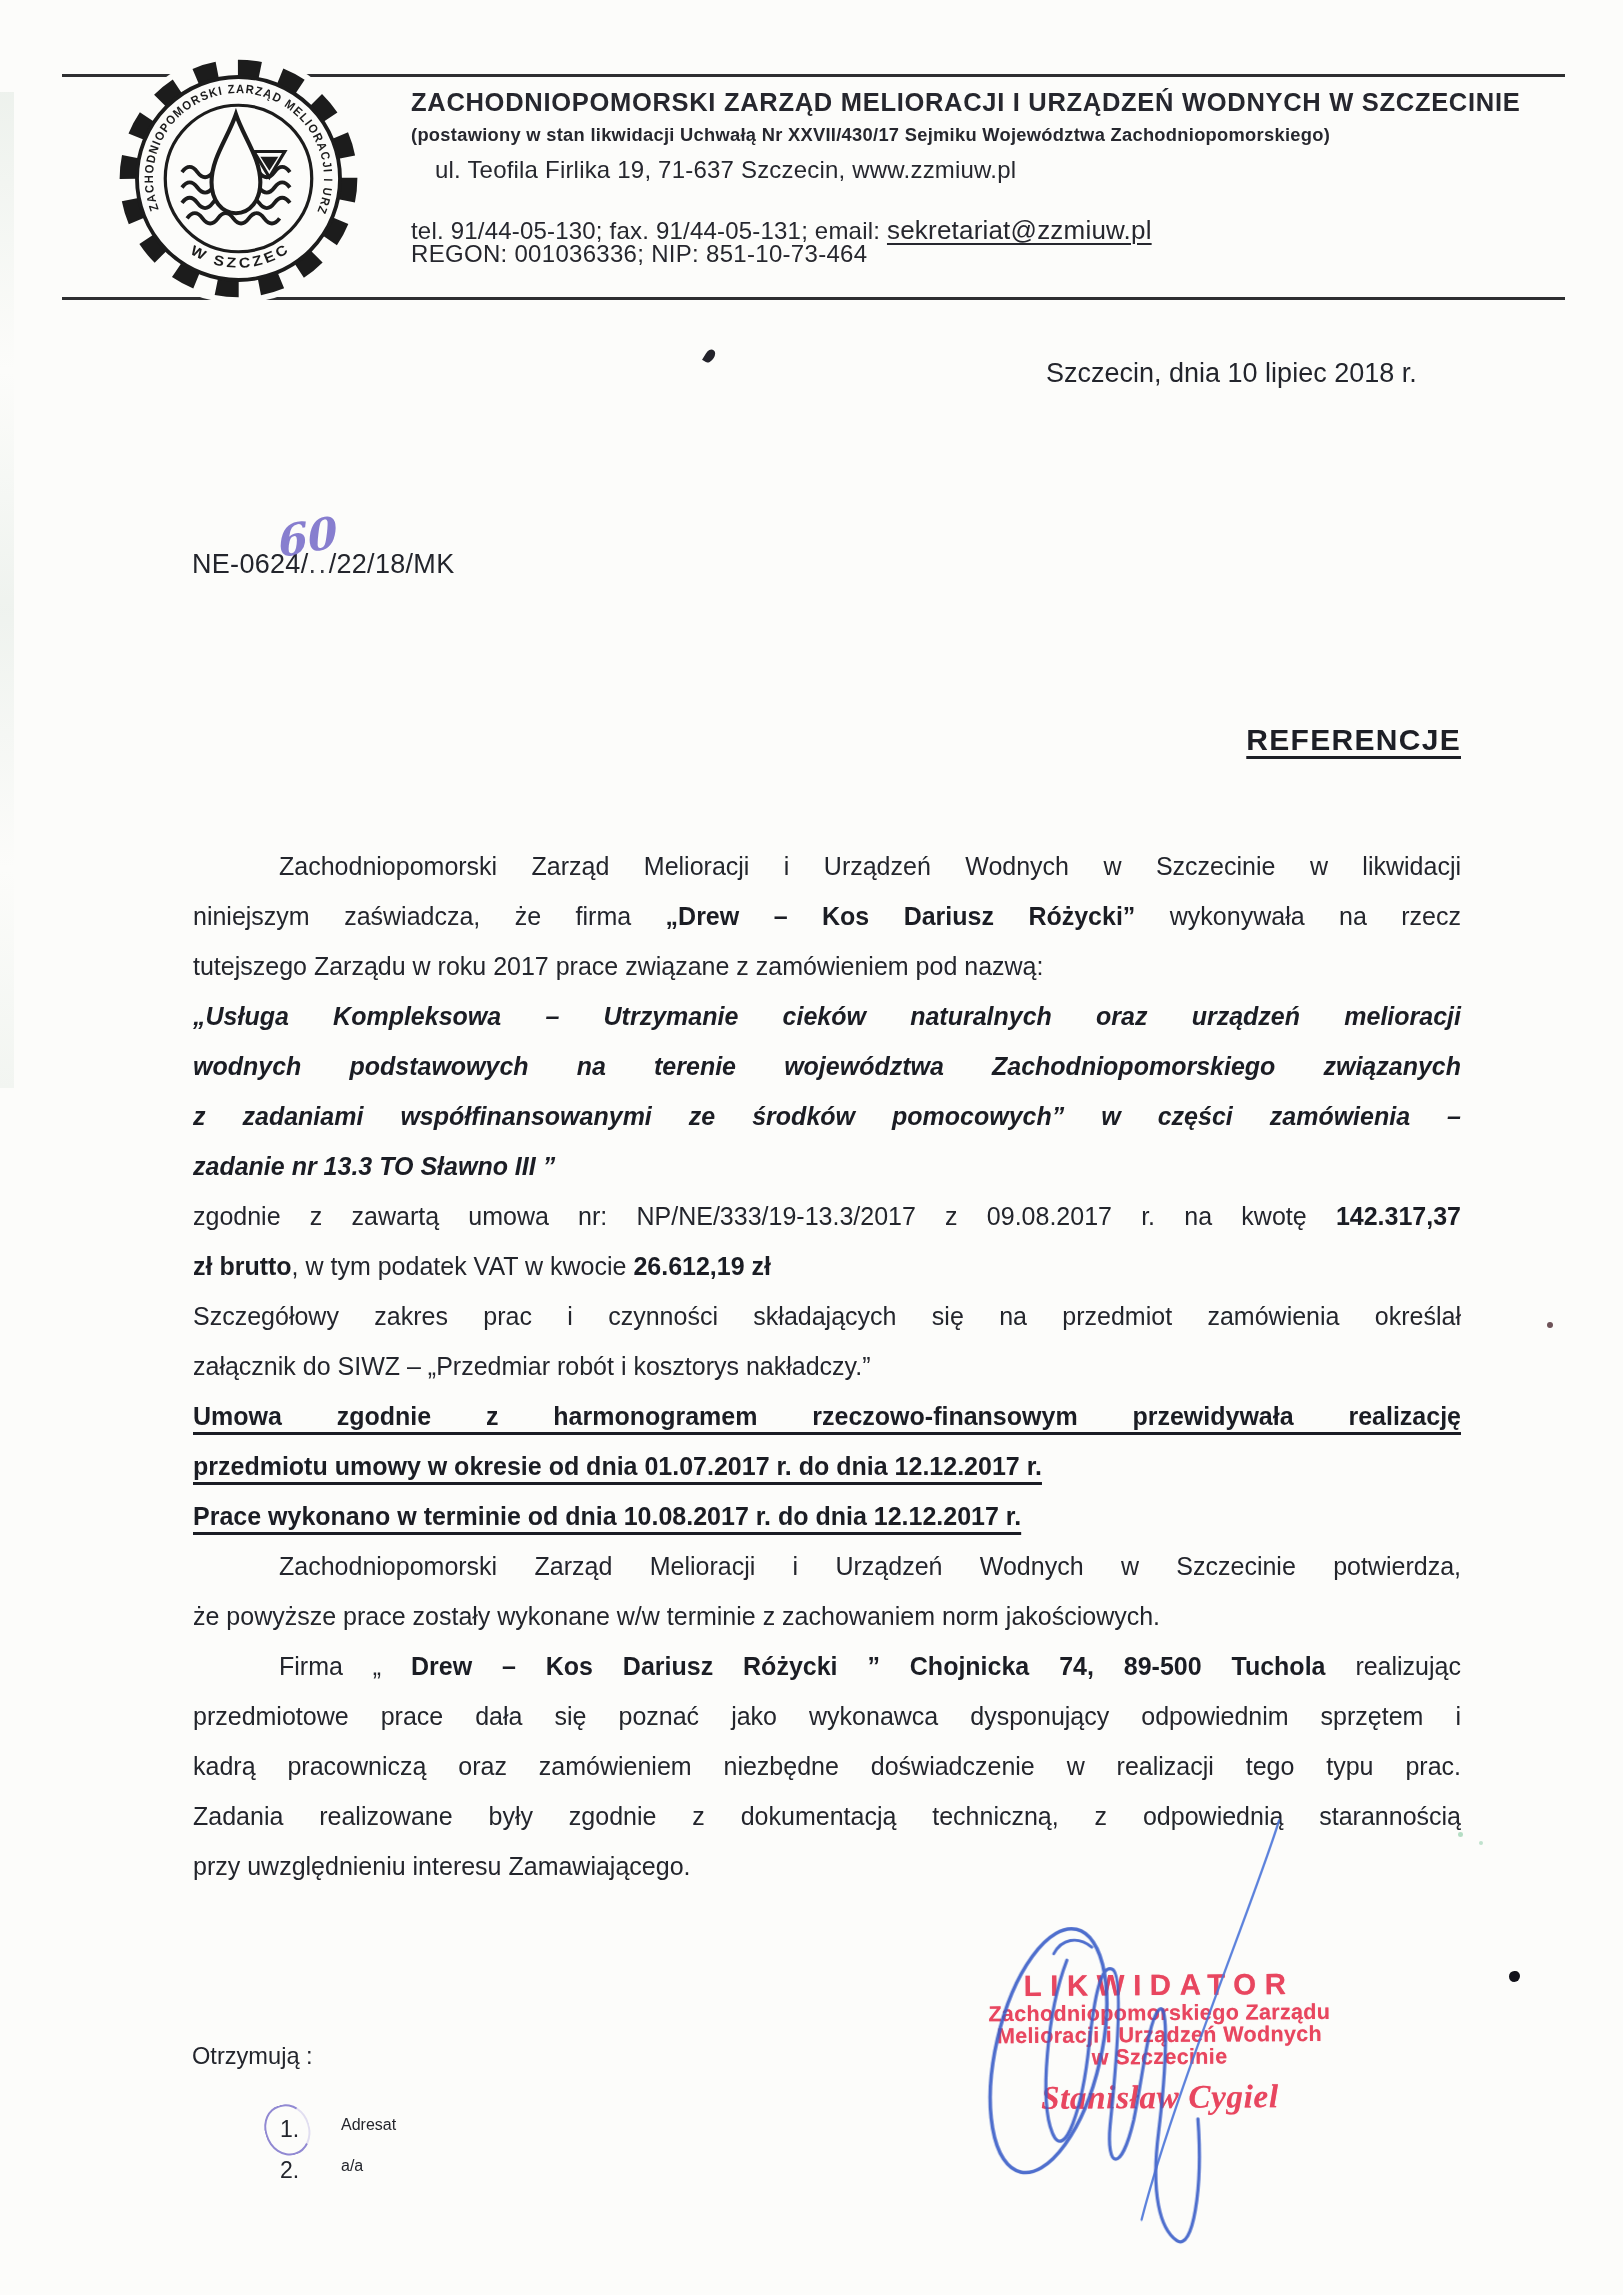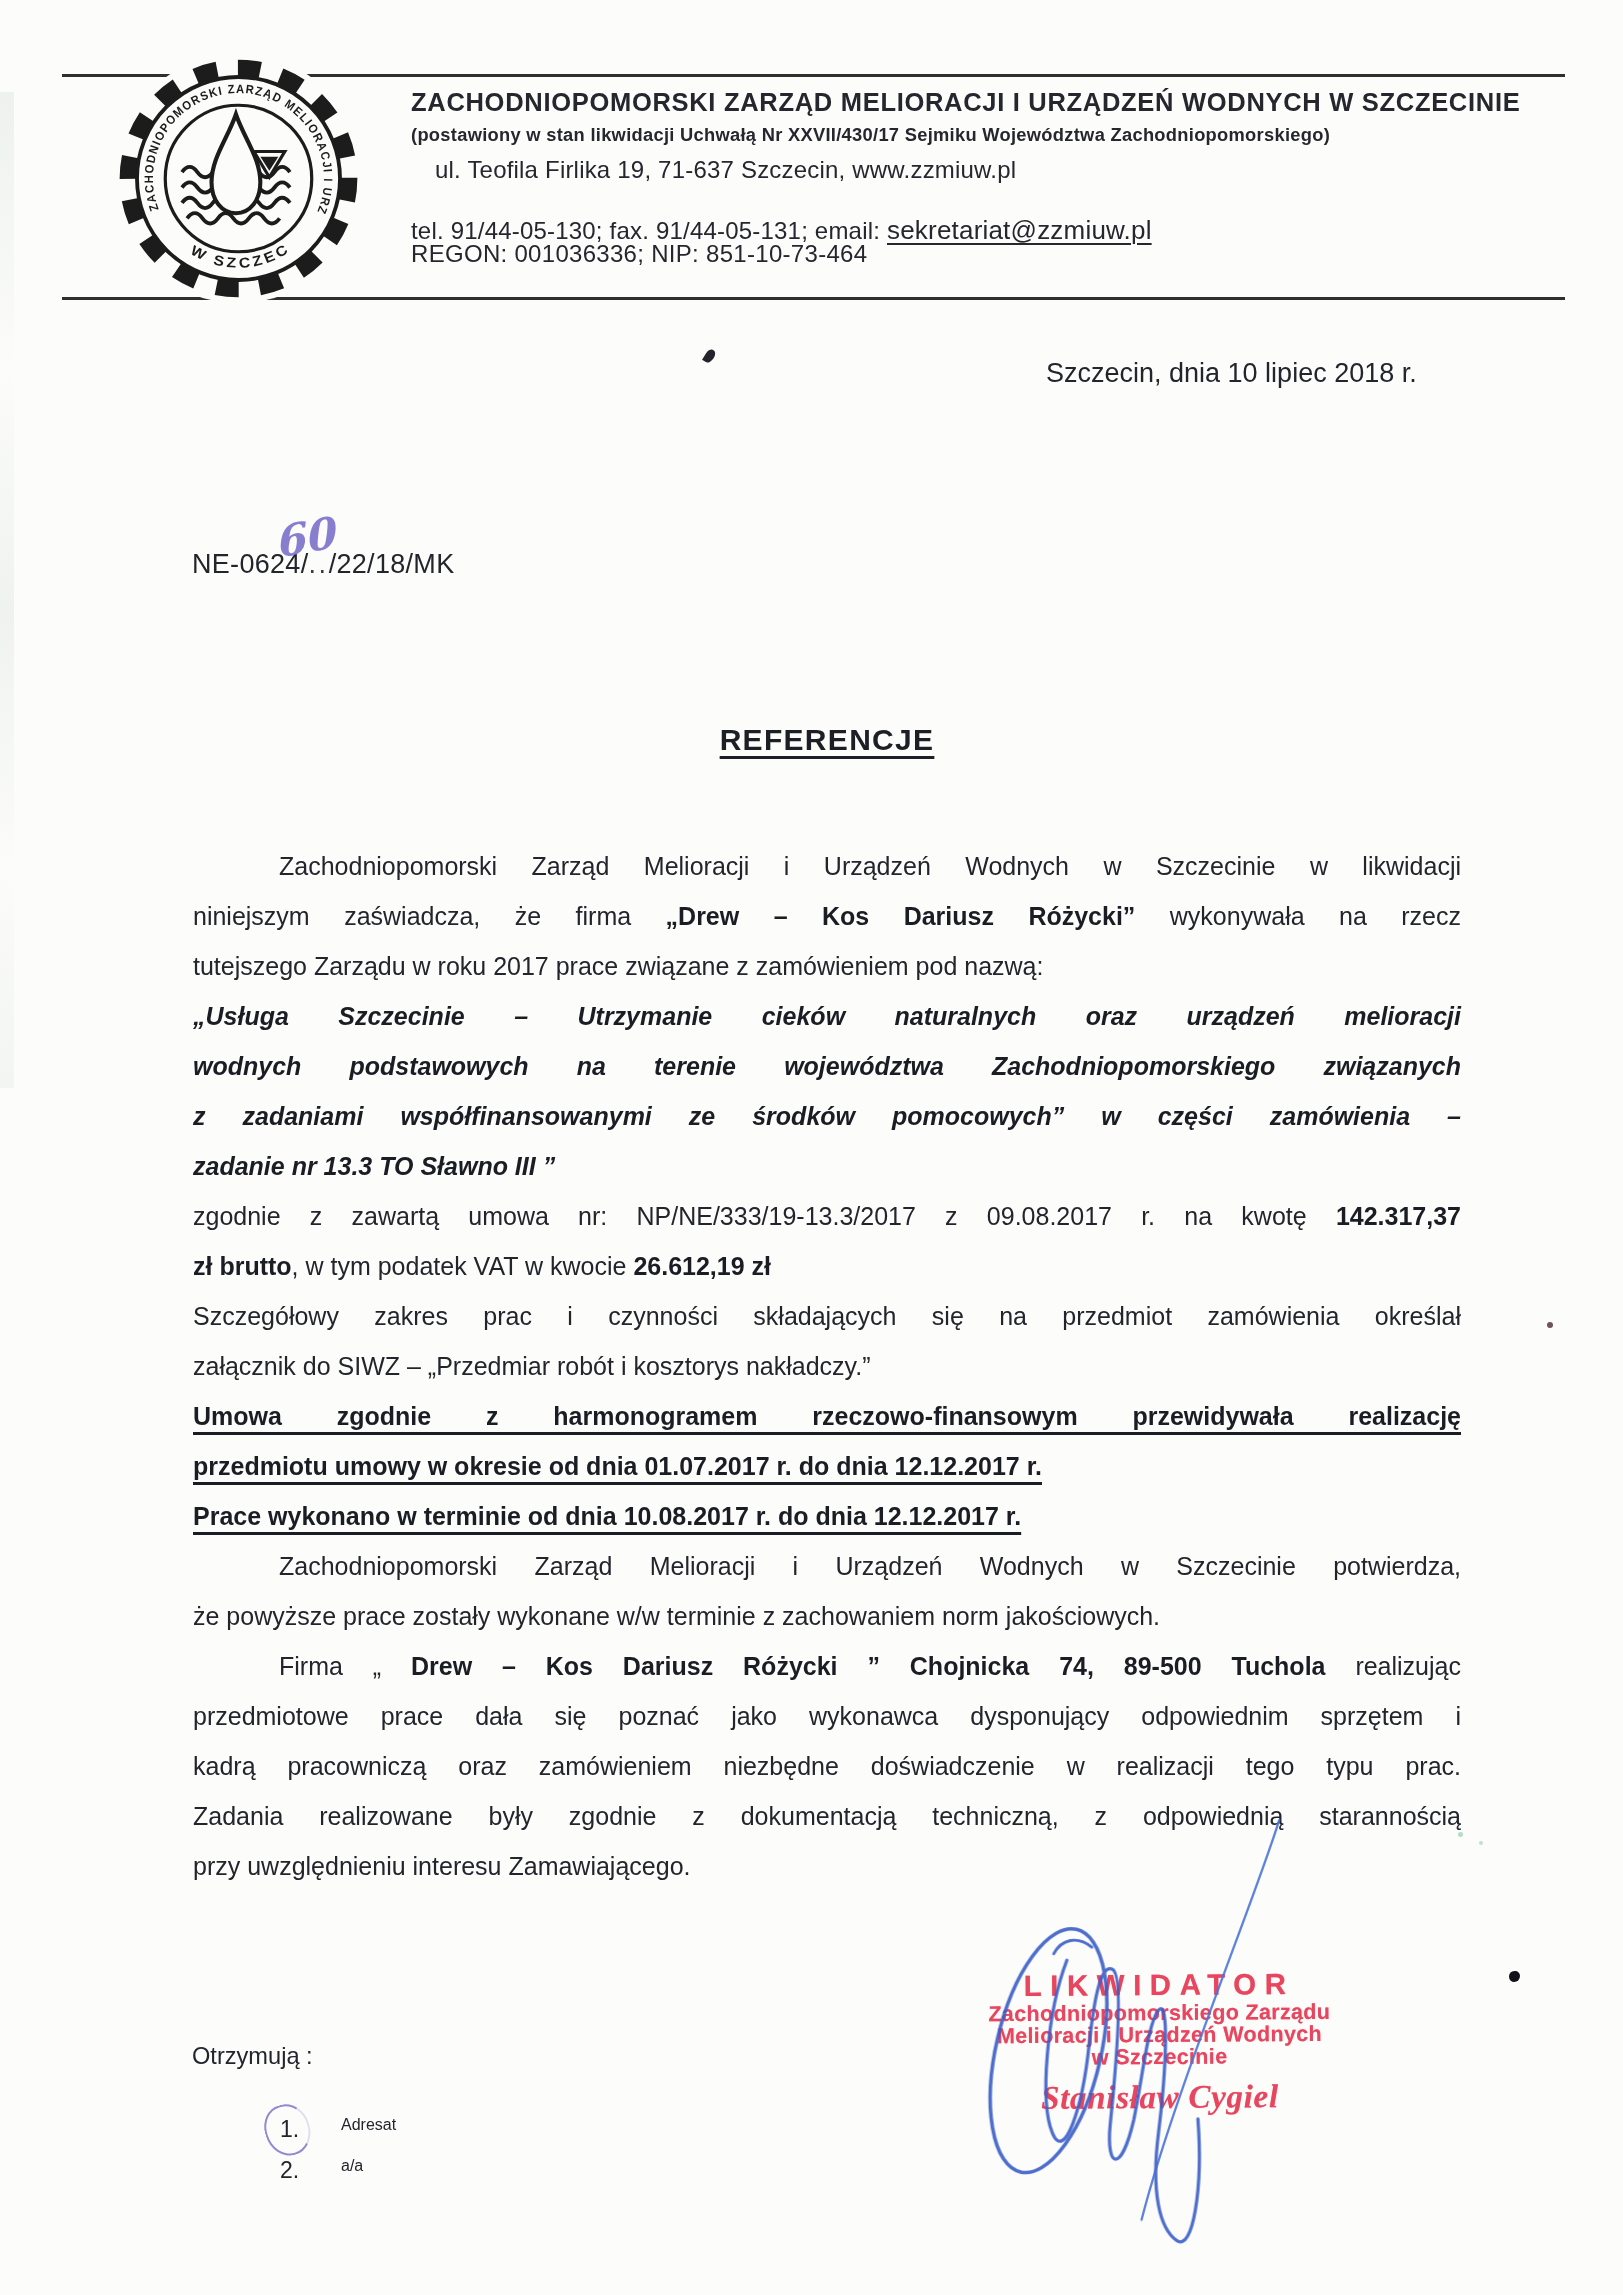--- a/index.html
+++ b/index.html
@@ -21,21 +21,21 @@
   .hdr.tel .email{font-size:26px;text-decoration:underline;text-decoration-thickness:2px;text-underline-offset:3.9px;}
   .hdr.ids{top:240px;font-size:24px;letter-spacing:0.3px;}
   .dateline{position:absolute;left:1046px;top:358px;font-size:27px;}
   
   .refline{position:absolute;left:192px;top:549px;font-size:27px;letter-spacing:0.3px;}
   .refline .dots{letter-spacing:2.6px;color:#3a3c44;}
   .handwritten-60{position:absolute;left:278px;top:512px;font-family:"DejaVu Serif",serif;
      font-style:italic;font-weight:700;font-size:43px;color:rgba(118,108,200,.88);
      transform:rotate(-10deg) skewX(-6deg);}
   
-  .doc-title{position:absolute;left:193px;top:723px;width:1268px;text-align:center;
+  .doc-title{position:absolute;left:193px;top:723px;width:1268px;text-align:right;
      font-size:30px;font-weight:700;letter-spacing:1.3px;color:#1d1f26;
      text-decoration:underline;text-decoration-thickness:3.3px;text-underline-offset:5.9px;}
   
   .body-lines{position:absolute;left:193px;top:841px;width:1268px;font-size:25px;}
   .bline{height:50px;line-height:50px;white-space:nowrap;}
   .bline.j{text-align:justify;text-align-last:justify;white-space:normal;}
   .bline.ind{text-indent:86px;}
   .bline.b{font-weight:700;color:#1b1d24;}
   .bline.i{font-style:italic;}
   .bline.u{text-decoration:underline;text-decoration-thickness:2.6px;text-underline-offset:6.6px;}
@@ -113,21 +113,21 @@
 
   <div class="refline"><span>NE-0624/</span><span class="dots">..</span><span>/22/18/MK</span></div>
   <div class="handwritten-60">60</div>
 
   <div class="doc-title">REFERENCJE</div>
 
   <div class="body-lines">
       <div class="bline j ind"><span>Zachodniopomorski Zarząd Melioracji i Urządzeń Wodnych w Szczecinie w likwidacji</span></div>
       <div class="bline j"><span>niniejszym zaświadcza, że firma </span><span class="b">„Drew – Kos Dariusz Różycki”</span><span> wykonywała na rzecz</span></div>
       <div class="bline"><span>tutejszego Zarządu w roku 2017 prace związane z zamówieniem pod nazwą:</span></div>
-      <div class="bline j b i"><span>„Usługa Szczecinie – Utrzymanie cieków naturalnych oraz urządzeń melioracji</span></div>
+      <div class="bline j b i"><span>„Usługa Kompleksowa – Utrzymanie cieków naturalnych oraz urządzeń melioracji</span></div>
       <div class="bline j b i"><span>wodnych podstawowych  na terenie województwa Zachodniopomorskiego związanych</span></div>
       <div class="bline j b i"><span>z zadaniami współfinansowanymi ze środków pomocowych” w części zamówienia –</span></div>
       <div class="bline b i"><span>zadanie nr 13.3  TO Sławno III ”</span></div>
       <div class="bline j"><span>zgodnie z zawartą umowa nr: NP/NE/333/19-13.3/2017 z 09.08.2017 r. na kwotę </span><span class="b">142.317,37</span></div>
       <div class="bline"><span class="b">zł brutto</span><span>, w tym podatek VAT w kwocie </span><span class="b">26.612,19 zł</span></div>
       <div class="bline j"><span>Szczegółowy zakres prac i czynności składających się na przedmiot zamówienia określał</span></div>
       <div class="bline"><span>załącznik do SIWZ – „Przedmiar robót i kosztorys nakładczy.”</span></div>
       <div class="bline j b u"><span>Umowa zgodnie z harmonogramem rzeczowo-finansowym przewidywała realizację</span></div>
       <div class="bline b u"><span>przedmiotu umowy w okresie od dnia 01.07.2017 r. do dnia 12.12.2017 r.</span></div>
       <div class="bline b u"><span>Prace wykonano w terminie od dnia 10.08.2017 r. do dnia 12.12.2017 r.</span></div>

